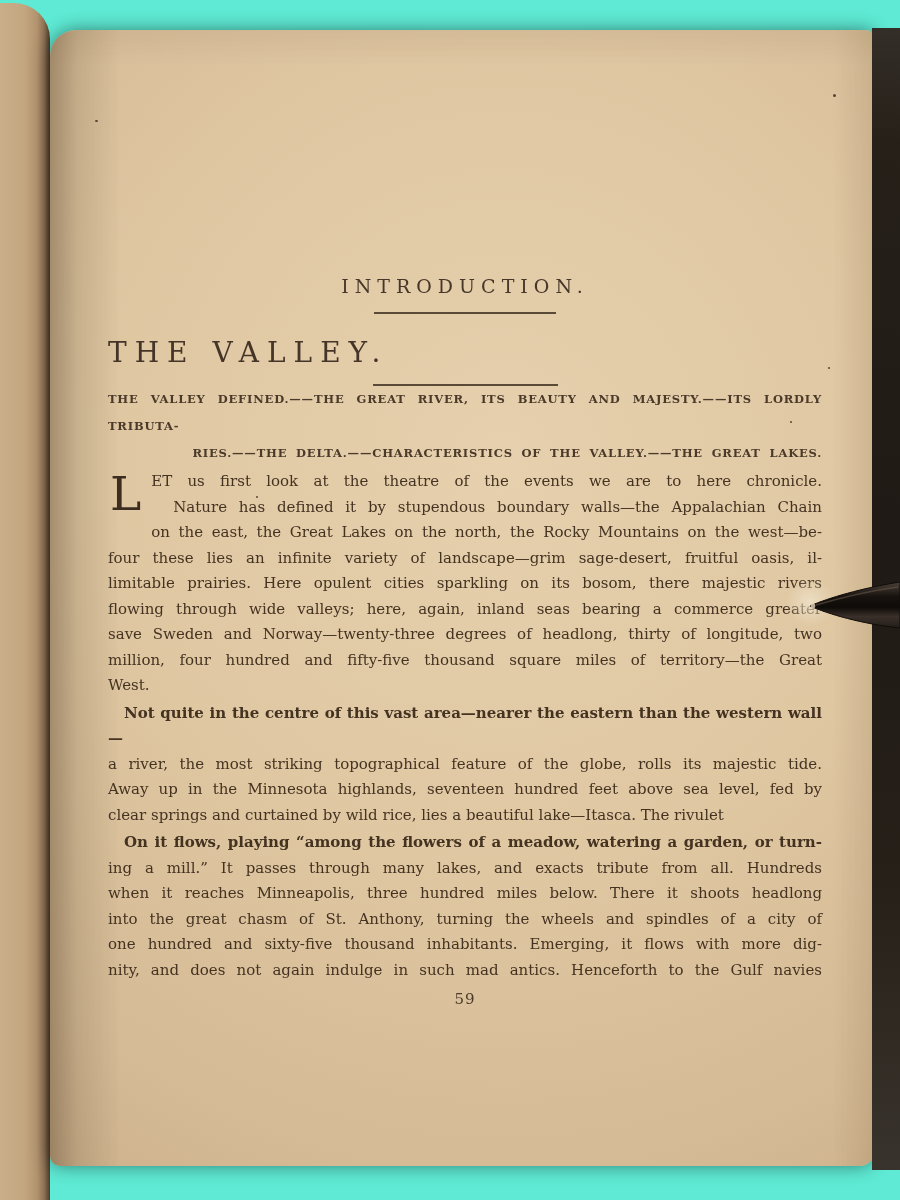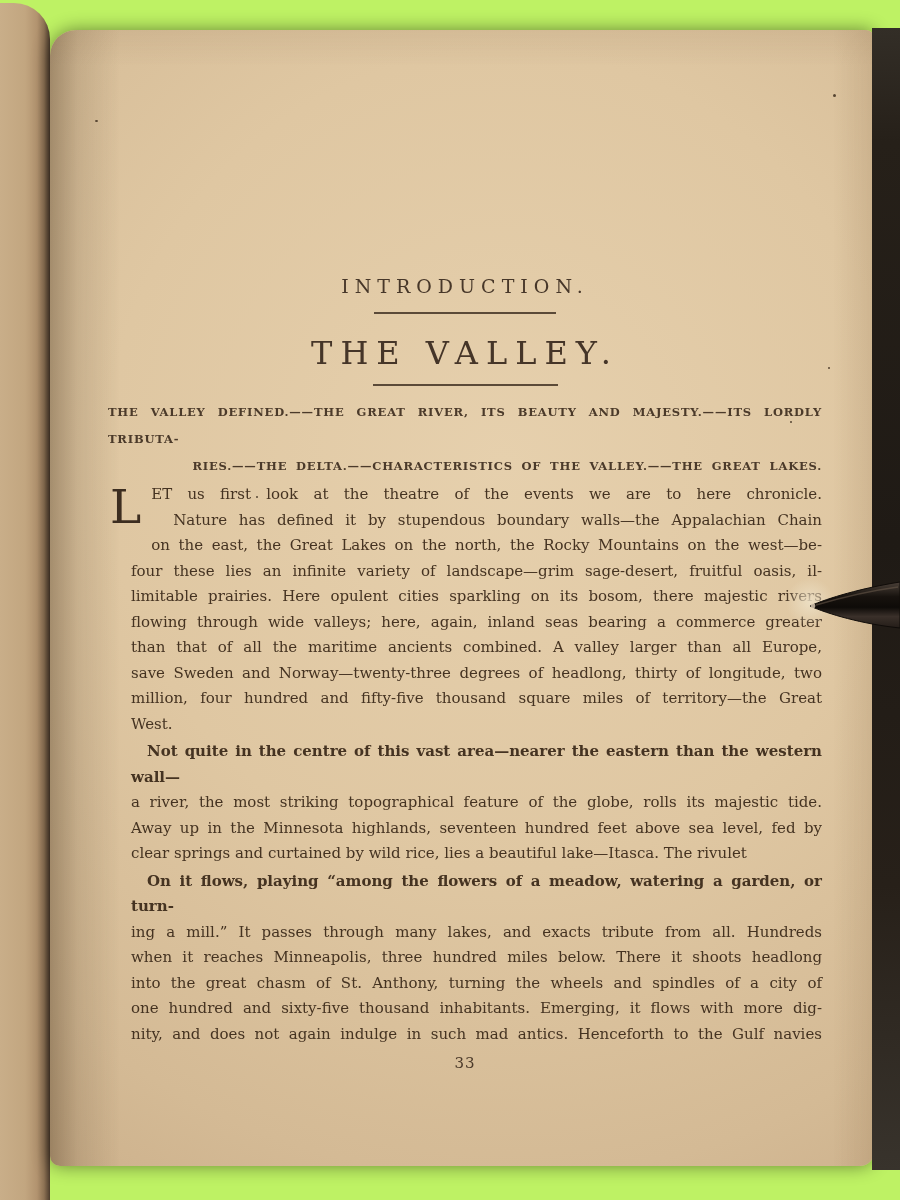--- a/index.html
+++ b/index.html
@@ -1,20 +1,20 @@
 <!DOCTYPE html>
 <html><head>
 <meta charset="utf-8">
 <style>
   html, body { margin: 0; padding: 0; background: #2c2823; }
   .photo {
     position: relative;
     width: 900px; height: 1200px;
     overflow: hidden;
-    background: #bef264;
+    background: #5eead4;
     font-family: "DejaVu Serif", "Liberation Serif", serif;
   }
   
   .facing-page {
     position: absolute; left: 0; top: 3px; bottom: 0; width: 50px;
     background: linear-gradient(90deg,
       #c9ae89 0%, #c2a680 50%, #b2936f 74%,
       #8d7254 88%, #5c4936 97%, #4a3a2c 100%);
     border-top-right-radius: 36px;
   }
@@ -49,43 +49,41 @@
     color: #473729;
   }
   .rule {
     height: 2px; background: #5b4a38; border: 0;
     margin-left: auto; margin-right: auto;
   }
   .rule-1 { width: 182px; margin-top: 14px; }
   .rule-2 { width: 185px; margin-top: 14px; }
   .chapter-title {
     margin: 0; margin-top: 22px;
-    text-align: center;
-    font-size: 32px; font-weight: 400;
+    font-size: 28px; font-weight: 400;
     letter-spacing: 8px;
     line-height: 34px;
     color: #453528;
   }
   .argument {
-    margin-top: 13px;
     font-size: 11.5px; font-weight: 700;
     letter-spacing: 0.8px; word-spacing: 4px;
     line-height: 27px;
     color: #4b3a2a;
   }
   .arg-1 { text-align: justify; text-align-last: justify; }
   .arg-2 { text-align: right; }
   .body-text {
     margin-top: 2px;
     font-size: 15px;
     line-height: 25.5px;
     color: rgba(62,45,28,0.96);
   }
   .para { margin: 0 0 2px 0; }
-  .line { text-align: justify; text-align-last: justify; margin-left: 23px; }
+  .line { text-align: justify; text-align-last: justify; }
   .para:not(.continues) .line:last-of-type { text-align-last: left; }
   .para.indent .line:first-of-type { text-indent: 16px; font-weight: bold; }
   .para.has-drop .line:nth-of-type(2) { text-indent: 22px; }
   .dropcap {
     float: left;
     font-size: 47px; line-height: 45px;
     height: 50px;
     padding: 2px 10px 0 2px;
     font-weight: 500;
     color: #3c2d20;
@@ -132,42 +130,41 @@
 
       <div class="body-text">
           <div class="para has-drop">
             <span class="dropcap">L</span>
             <div class="line">ET us first look at the theatre of the events we are to here chronicle.</div>
             <div class="line">Nature has defined it by stupendous boundary walls—the Appalachian Chain</div>
             <div class="line">on the east, the Great Lakes on the north, the Rocky Mountains on the west—be-</div>
             <div class="line">four these lies an infinite variety of landscape—grim sage-desert, fruitful oasis, il-</div>
             <div class="line">limitable prairies.  Here opulent cities sparkling on its bosom, there majestic rivers</div>
             <div class="line">flowing through wide valleys; here, again, inland seas bearing a commerce greater</div>
-            <div class="line">than that of all the maritime ancients combined.  A valley larger than all Europe,</div>
             <div class="line">save Sweden and Norway—twenty-three degrees of headlong, thirty of longitude, two</div>
             <div class="line">million, four hundred and fifty-five thousand square miles of territory—the Great</div>
             <div class="line">West.</div>
           </div>
           <div class="para indent">
             <div class="line">Not quite in the centre of this vast area—nearer the eastern than the western wall—</div>
             <div class="line">a river, the most striking topographical feature of the globe, rolls its majestic tide.</div>
             <div class="line">Away up in the Minnesota highlands, seventeen hundred feet above sea level, fed by</div>
             <div class="line">clear springs and curtained by wild rice, lies a beautiful lake—Itasca.  The rivulet</div>
           </div>
           <div class="para indent continues">
             <div class="line">On it flows, playing “among the flowers of a meadow, watering a garden, or turn-</div>
             <div class="line">ing a mill.”  It passes through many lakes, and exacts tribute from all.  Hundreds</div>
             <div class="line">when it reaches Minneapolis, three hundred miles below.  There it shoots headlong</div>
             <div class="line">into the great chasm of St. Anthony, turning the wheels and spindles of a city of</div>
             <div class="line">one hundred and sixty-five thousand inhabitants.  Emerging, it flows with more dig-</div>
             <div class="line">nity, and does not again indulge in such mad antics.  Henceforth to the Gulf navies</div>
           </div>
         </div>
 
-      <div class="page-number">33</div>
+      <div class="page-number">59</div>
     </div>
   </div>
 
   <div class="speck" style="left:95px;  top:120px; width:3px; height:2px;"></div>
   <div class="speck" style="left:833px; top:94px;  width:3px; height:3px;"></div>
   <div class="speck" style="left:828px; top:367px; width:2px; height:2px;"></div>
   <div class="speck" style="left:790px; top:421px; width:2px; height:2px;"></div>
   <div class="speck" style="left:256px; top:496px; width:2px; height:2px;"></div>
 
   <div class="right-shadow"></div>

